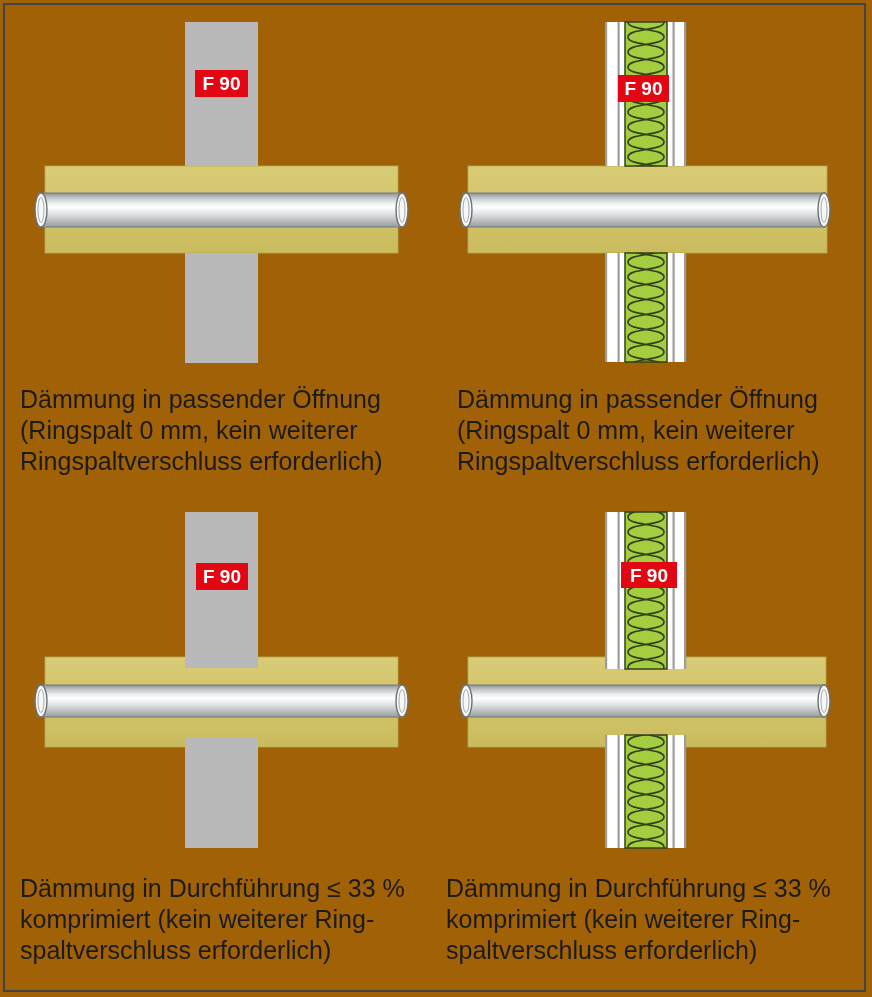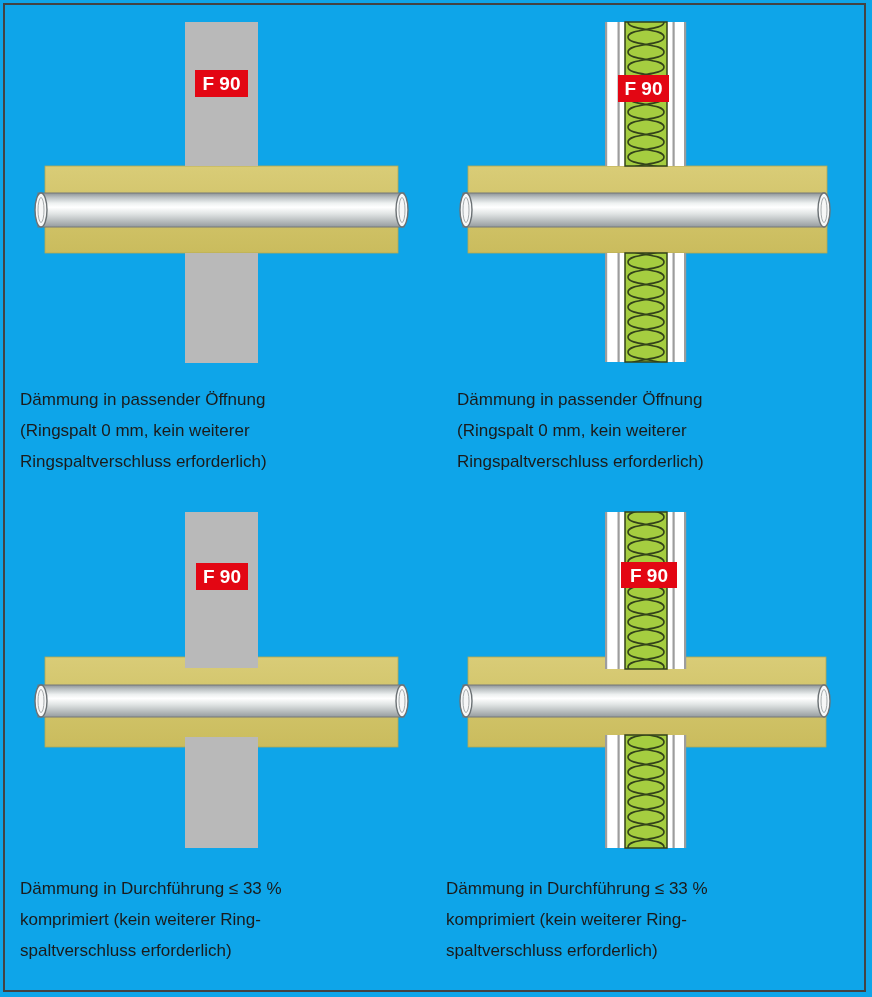--- a/index.html
+++ b/index.html
@@ -1,35 +1,35 @@
 <!DOCTYPE html>
 <html><head>
 <meta charset="utf-8">
 <style>
   html,body{margin:0;padding:0;background:#ffffff;}
   .stage{
     position:relative;
     width:872px;height:997px;
-    background:#0ea5e9;
+    background:#a16207;
     font-family:"Liberation Sans", sans-serif;
     overflow:hidden;
   }
   .frame{
     position:absolute;left:3px;top:3px;width:863px;height:989px;
     border:2px solid #434343;box-sizing:border-box;
     pointer-events:none;
   }
   svg.panel{position:absolute;display:block;}
   .p-tl{left:0;top:0;}
   .p-tr{left:436px;top:0;}
   .p-bl{left:0;top:495px;}
   .p-br{left:436px;top:495px;}
   .caption{
     position:absolute;width:420px;
-    font-size:17px;line-height:31px;color:#1b1b1b;
+    font-size:25px;line-height:31px;color:#1b1b1b;
   }
   .caption div{white-space:nowrap;}
   .c-tl{left:20px;top:384px;}
   .c-tr{left:457px;top:384px;}
   .c-bl{left:20px;top:873px;}
   .c-br{left:446px;top:873px;}
   .badge-t{font-family:"Liberation Sans",sans-serif;font-size:19px;font-weight:bold;fill:#ffffff;}
 </style>
 </head>
 <body>

